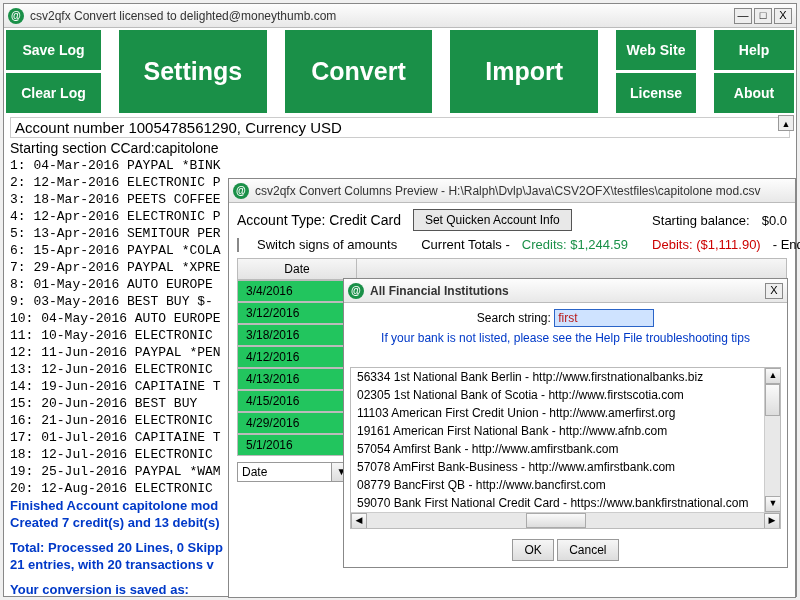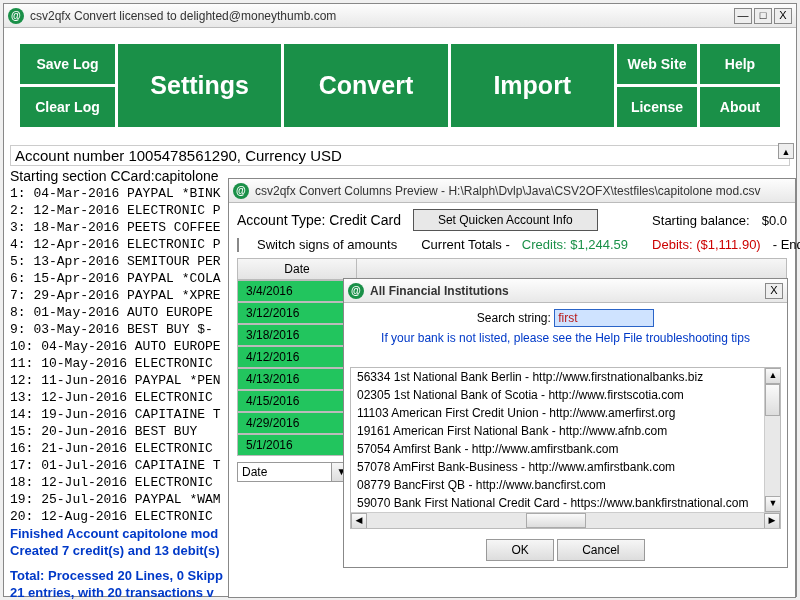--- a/index.html
+++ b/index.html
@@ -6,36 +6,36 @@
 body { background: #f0f0f0; width: 800px; height: 600px; overflow: hidden; position: relative; }
 
 .window { position: absolute; background: #fff; border: 1px solid #888; }
 .titlebar { background: linear-gradient(#fdfdfd,#e8e8e8); height: 24px; display: flex; align-items: center; padding: 0 4px; border-bottom: 1px solid #bbb; font-size: 12px; }
 .titlebar .icon { width: 16px; height: 16px; border-radius: 50%; background: #1a9048; margin-right: 6px; display: inline-flex; align-items: center; justify-content: center; color: #fff; font-size: 10px; font-weight: bold; }
 .titlebar .title { flex: 1; color: #333; white-space: nowrap; overflow: hidden; }
 .winbtn { width: 18px; height: 16px; border: 1px solid #888; margin-left: 2px; background: #eee; font-size: 11px; line-height: 13px; text-align: center; cursor: pointer; }
 
 .main-window { left: 3px; top: 3px; width: 794px; height: 594px; }
 
-.toolbar { display: flex; gap: 3px; padding: 16px; background: #fff; }
+.toolbar { display: flex; gap: 18px; padding: 2px; background: #fff; }
 .toolbar-col { display: flex; flex-direction: column; gap: 3px; }
 .tb-btn { background: #1a9048; color: #fff; border: none; font-weight: bold; display: flex; align-items: center; justify-content: center; cursor: pointer; }
 .tb-small { width: 95px; height: 40px; font-size: 14px; }
 .tb-big { width: 184px; height: 83px; font-size: 25px; }
 .tb-med { width: 80px; height: 40px; font-size: 14px; }
 
 .log-area { padding: 2px 6px; font-size: 13px; line-height: 17px; position: relative; }
 .log-scroll { position: absolute; right: 2px; top: 0; width: 16px; height: 16px; border: 1px solid #999; background: #eee; font-size: 9px; text-align: center; }
 .log-line { white-space: nowrap; font-family: "Courier New", monospace; font-size: 13px; color: #000; }
 .blue { color: #0039c8; font-weight: bold; }
 
 .preview-window { left: 228px; top: 178px; width: 568px; height: 420px; }
 .preview-body { padding: 6px 8px; font-size: 13px; }
 .preview-row { display: flex; align-items: center; gap: 12px; margin-bottom: 6px; white-space: nowrap; }
-.btn { background: linear-gradient(#f6f6f6,#ddd); border: 1px solid #999; padding: 3px 24px; font-size: 12px; cursor: pointer; }
+.btn { background: linear-gradient(#f6f6f6,#ddd); border: 1px solid #999; padding: 3px 11px; font-size: 12px; cursor: pointer; }
 .credits { color: #1a9048; }
 .debits { color: #c00; }
 .grid-header, .grid-cell { border: 1px solid #bbb; padding: 3px 8px; font-size: 12px; background: #22c55e; }
 .grid-header { background: linear-gradient(#f6f6f6,#e4e4e4); font-weight: normal; }
 .date-col { width: 120px; }
 .combo { display: flex; }
 .combo input { width: 95px; padding: 2px 4px; border: 1px solid #999; font-size: 12px; }
 .combo .arrow { width: 20px; border: 1px solid #999; border-left: none; background: linear-gradient(#f6f6f6,#ddd); text-align: center; font-size: 10px; line-height: 18px; }
 .link { color: #0039c8; font-weight: bold; }
 

